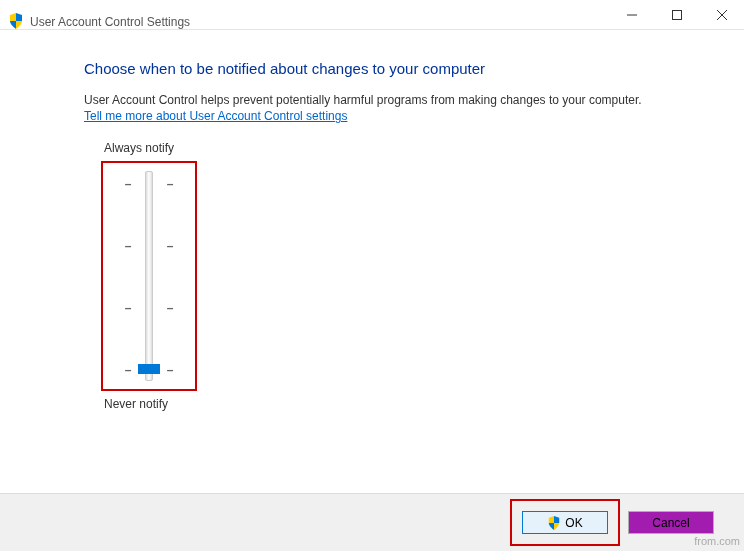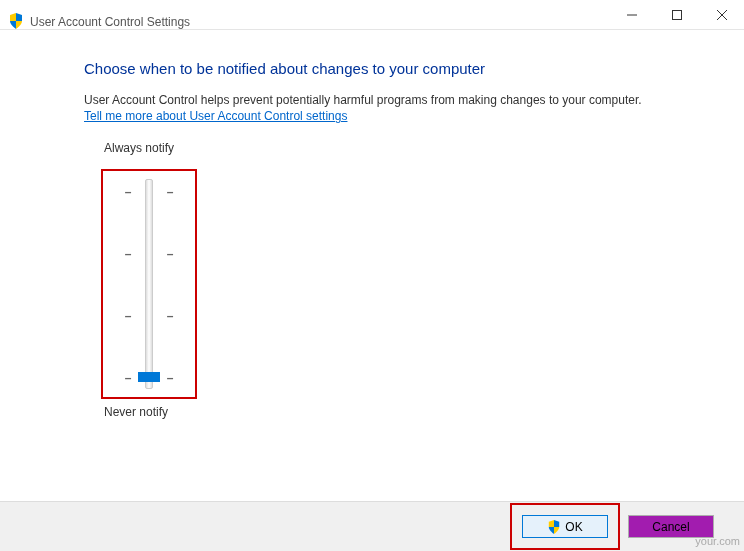--- a/index.html
+++ b/index.html
@@ -12,36 +12,36 @@
     .window-btn { width: 45px; height: 100%; display: flex; align-items: center; justify-content: center; color: #555; }
     
     .content { padding: 30px 84px 0 84px; }
     .heading { color: #003399; font-size: 15px; font-weight: normal; margin-bottom: 16px; }
     .desc-line { color: #333; font-size: 12px; margin-bottom: 2px; }
     .link { color: #0066cc; text-decoration: underline; font-size: 12px; cursor: pointer; }
     
     .body-area { display: flex; margin-top: 18px; }
     
     .slider-area { width: 130px; text-align: center; }
-    .slider-label { text-align: left; padding-left: 20px; font-size: 12px; color: #333; margin-bottom: 14px; }
+    .slider-label { text-align: left; padding-left: 20px; font-size: 12px; color: #333; margin-bottom: 6px; }
     .slider-label.bottom { margin-top: 6px; margin-bottom: 0; }
     .slider-box { border: 2px solid #cc0000; padding: 8px 0; display: flex; justify-content: center; height: 230px; position: relative; width: 96px; margin: 0 auto; }
     .slider-track { width: 8px; height: 100%; background: linear-gradient(to right, #ddd, #fff, #ddd); border: 1px solid #ccc; border-radius: 2px; position: relative; }
     .tick-pair { position: absolute; width: 50px; left: 50%; transform: translateX(-50%); display: flex; justify-content: space-between; font-size: 12px; color: #666; font-weight: bold; line-height: 1; }
     .tick-pair span { width: 8px; text-align: center; }
     .slider-thumb { position: absolute; width: 22px; height: 10px; background: #0078d7; left: 50%; transform: translateX(-50%); bottom: 6px; }
     
     .info-panel { flex: 1; border: 1px solid #ccc; padding: 18px 22px; margin-left: 20px; height: 230px; position: relative; }
     .info-title { font-weight: bold; font-size: 12px; margin-bottom: 12px; }
     .info-list { list-style: disc; padding-left: 22px; }
     .info-list li { font-size: 12px; color: #333; margin-bottom: 12px; line-height: 1.4; }
     .info-footer { position: absolute; bottom: 18px; left: 22px; display: flex; align-items: center; gap: 14px; }
     .info-icon-circle { width: 18px; height: 18px; border-radius: 50%; background: #0078d7; color: #fff; display: flex; align-items: center; justify-content: center; font-weight: bold; font-style: italic; font-size: 12px; font-family: Georgia, serif; }
     
-    .button-bar { position: absolute; bottom: 0; left: 0; right: 0; height: 50px; border-top: 1px solid #ddd; background: #f0f0f0; display: flex; justify-content: flex-end; align-items: center; padding-right: 30px; gap: 8px; }
+    .button-bar { position: absolute; bottom: 0; left: 0; right: 0; height: 58px; border-top: 1px solid #ddd; background: #f0f0f0; display: flex; justify-content: flex-end; align-items: center; padding-right: 30px; gap: 8px; }
     .btn { width: 86px; height: 23px; border: 1px solid #adadad; background: #a21caf; font-size: 12px; cursor: pointer; display: flex; align-items: center; justify-content: center; gap: 4px; }
     .btn.ok { background: #e5f1fb; border: 1px solid #0078d7; }
     .ok-highlight { border: 2px solid #cc0000; padding: 10px; }
     .btn .mini-shield { width: 14px; height: 14px; }
     
     .watermark { position: absolute; bottom: 4px; right: 4px; color: #aaa; font-size: 11px; }
     
     
   </style>
 </head>
@@ -125,13 +125,13 @@
             <path d="M8 8 H14 V8 C14 12 8 16 8 16 Z" fill="#ffcc00"></path>
             <path d="M8 8 H2 V8 C2 12 8 16 8 16 Z" fill="#0078d7"></path>
           </svg>
       </span>
       <span>OK</span>
     </button>
   </div>
   <button class="btn">Cancel</button>
 </div>
 
-<div class="watermark">your.com</div>
+<div class="watermark">from.com</div>
 
 </body></html>

